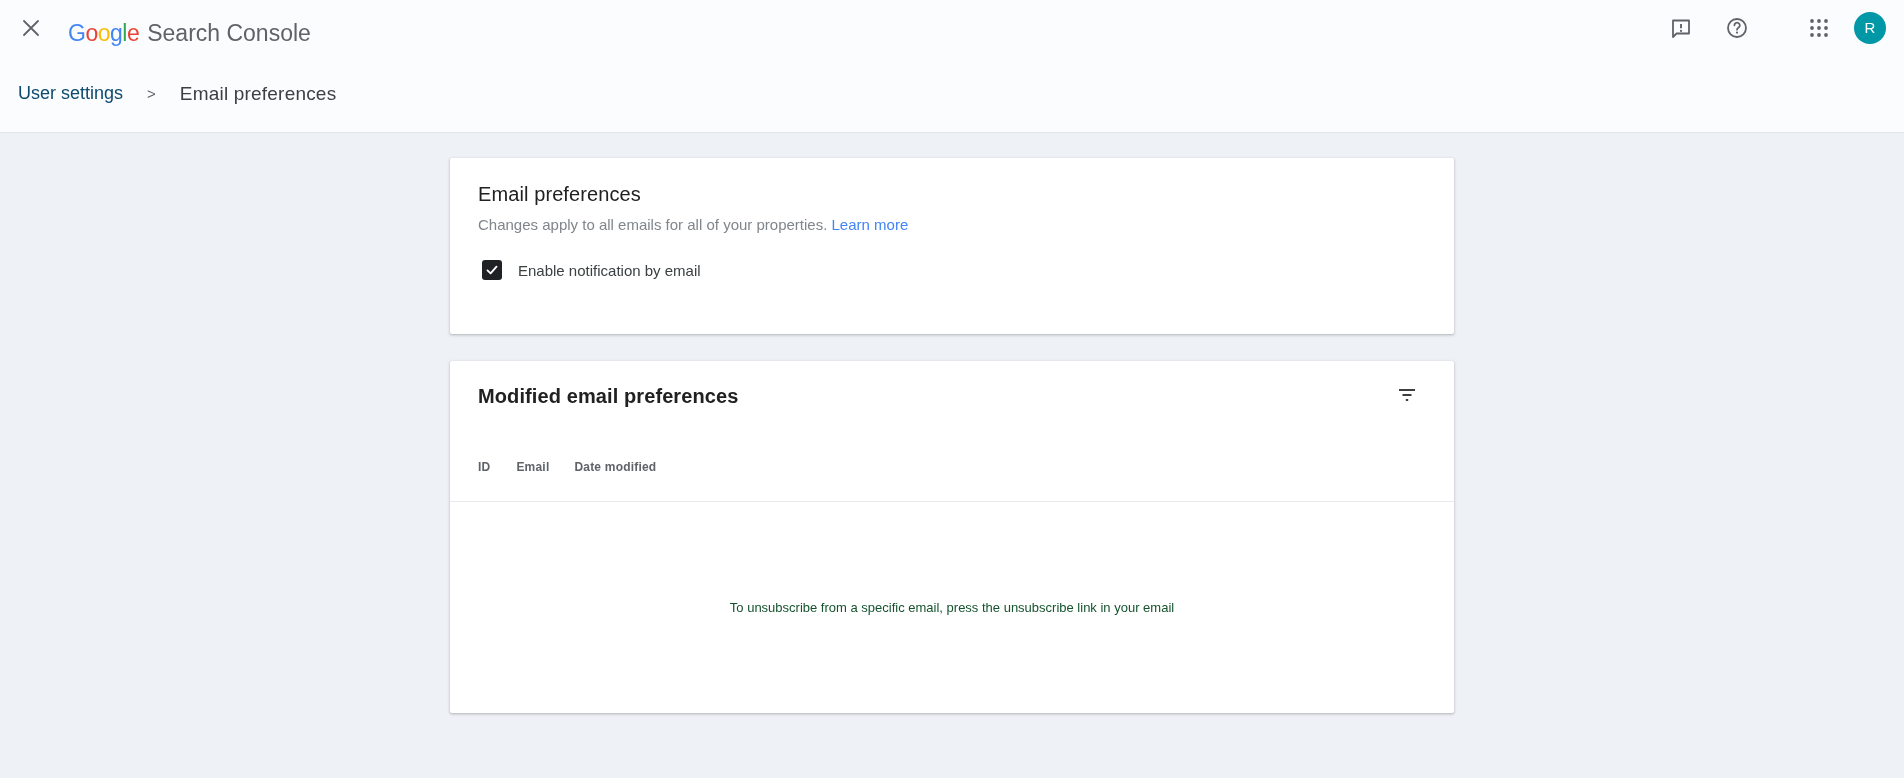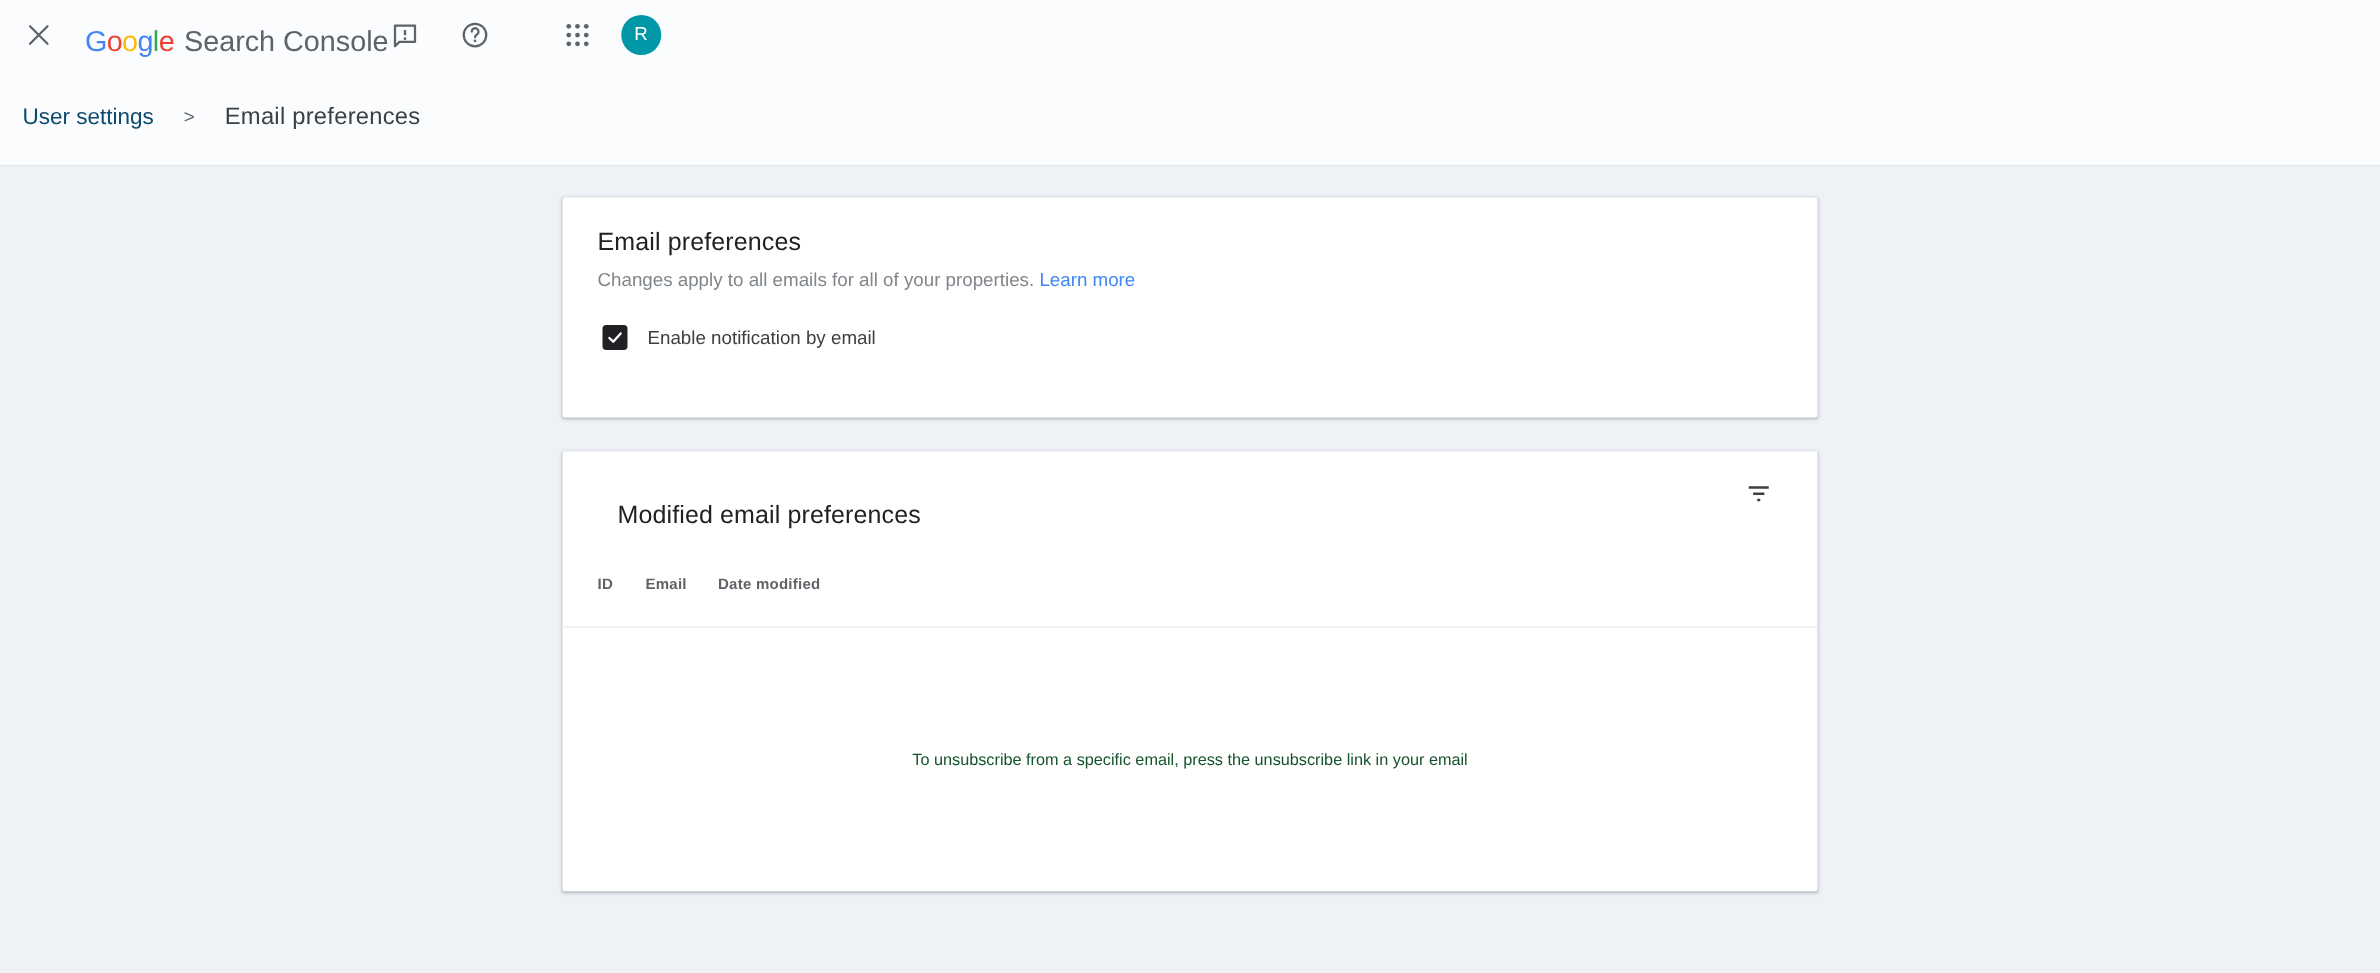--- a/index.html
+++ b/index.html
@@ -8,21 +8,21 @@
     width: 1904px; height: 778px;
     font-family: "Liberation Sans", "DejaVu Sans", sans-serif;
     background: #eef1f5;
     overflow: hidden;
     -webkit-font-smoothing: antialiased;
   }
 
   
   .topbar {
     height: 55px; background: #fbfcfd;
-    display: flex; align-items: center; 
+    display: flex; align-items: center; justify-content: space-between;
     padding: 0 18px;
   }
   .topbar-left { display: flex; align-items: center; }
   .icon-btn {
     background: none; border: none; padding: 0; cursor: pointer;
     display: flex; align-items: center; justify-content: center;
     width: 26px; height: 26px; color: #5f6368;
   }
   .logo { display: flex; align-items: baseline; margin-left: 24px; font-size: 23px; }
   .glogo { letter-spacing: -0.5px; font-weight: 500; }
@@ -177,21 +177,21 @@
       <span class="checkbox">
         <svg width="14" height="14" viewBox="0 0 18 18">
           <polyline points="3.2,9.5 7.2,13.3 14.8,4.8" fill="none" stroke="#ffffff" stroke-width="2.4" stroke-linecap="round" stroke-linejoin="round"></polyline>
         </svg>
       </span>
       <span class="checkbox-label">Enable notification by email</span>
     </div>
   </section>
 
   <section class="card card-modified">
-    <h2 class="card-title" style="margin:16px; font-weight:400;">Modified email preferences</h2>
+    <h2 class="card-title" style="margin:0; font-weight:700;">Modified email preferences</h2>
     <button class="icon-btn filter-btn" aria-label="Filter">
       <span>
         <svg width="24" height="24" viewBox="0 0 24 24">
           <line x1="4" y1="7" x2="20" y2="7" stroke="#3c4043" stroke-width="2"></line>
           <line x1="7.5" y1="12" x2="16.5" y2="12" stroke="#3c4043" stroke-width="2"></line>
           <line x1="10.8" y1="17" x2="13.2" y2="17" stroke="#3c4043" stroke-width="2"></line>
         </svg>
       </span>
     </button>
 

